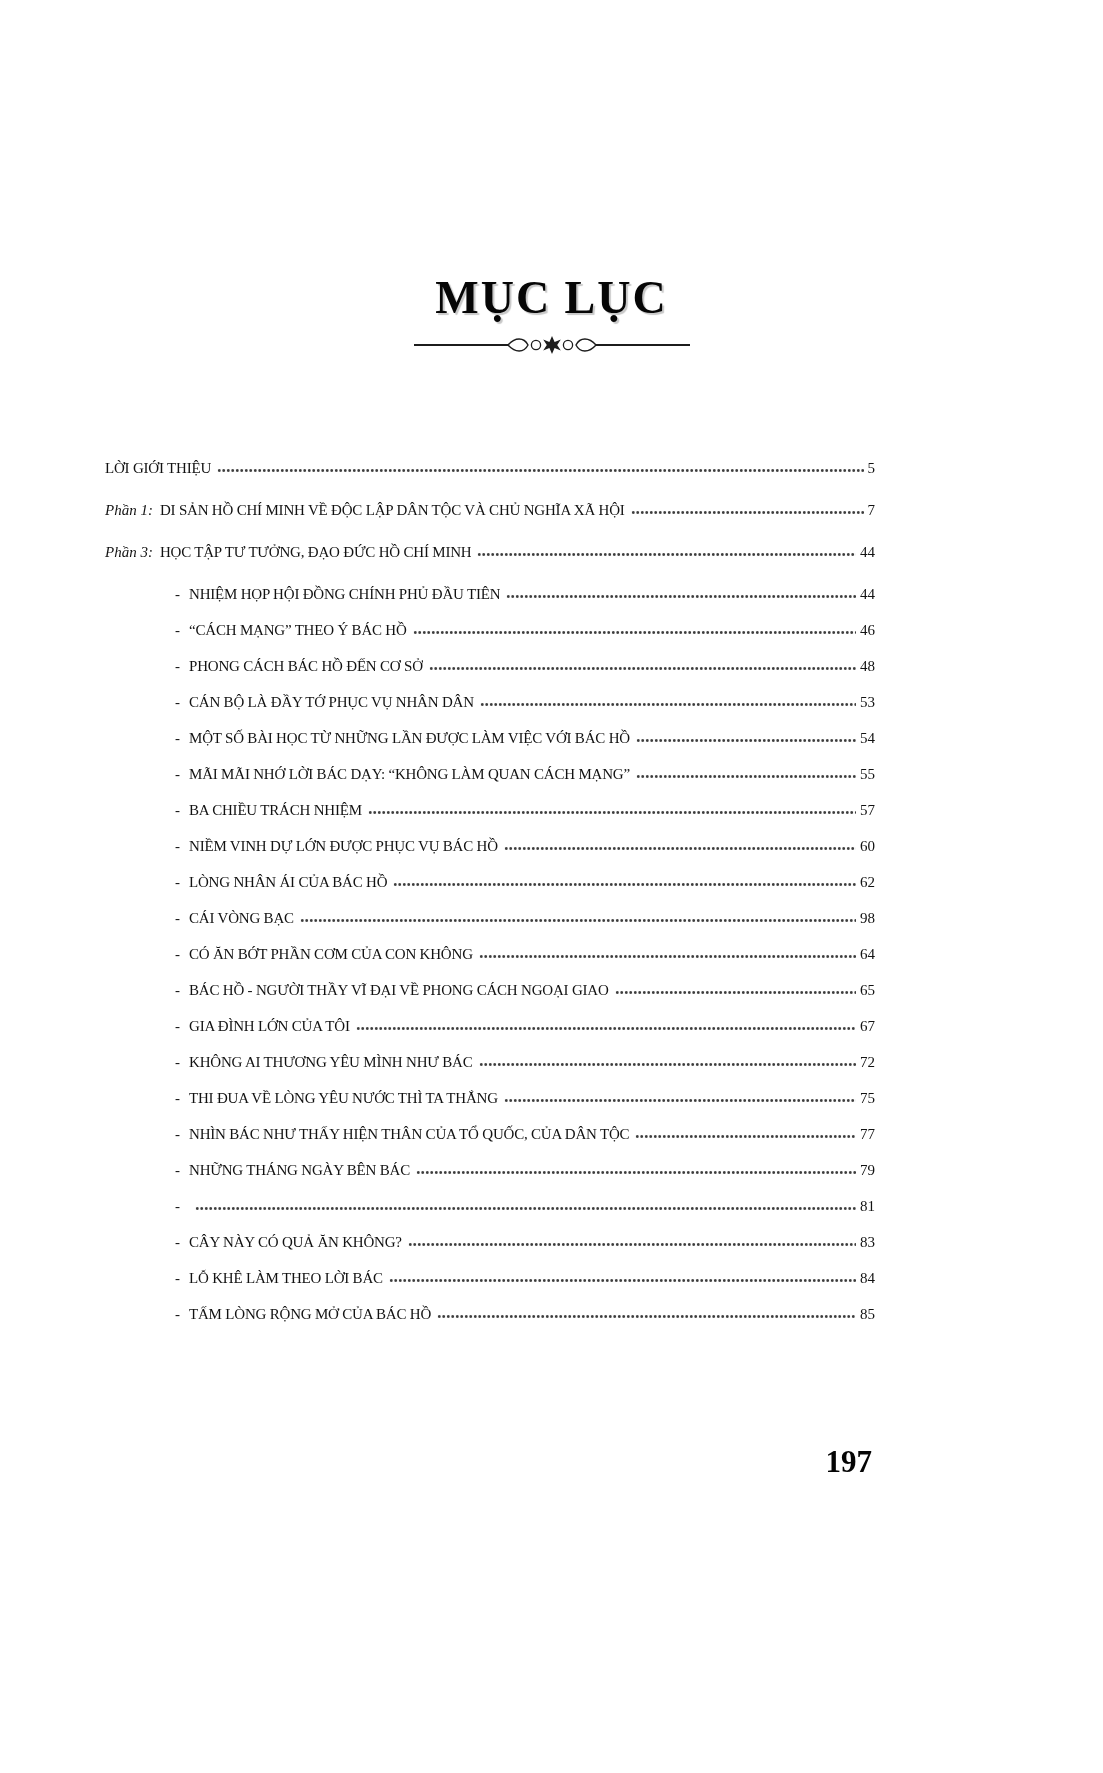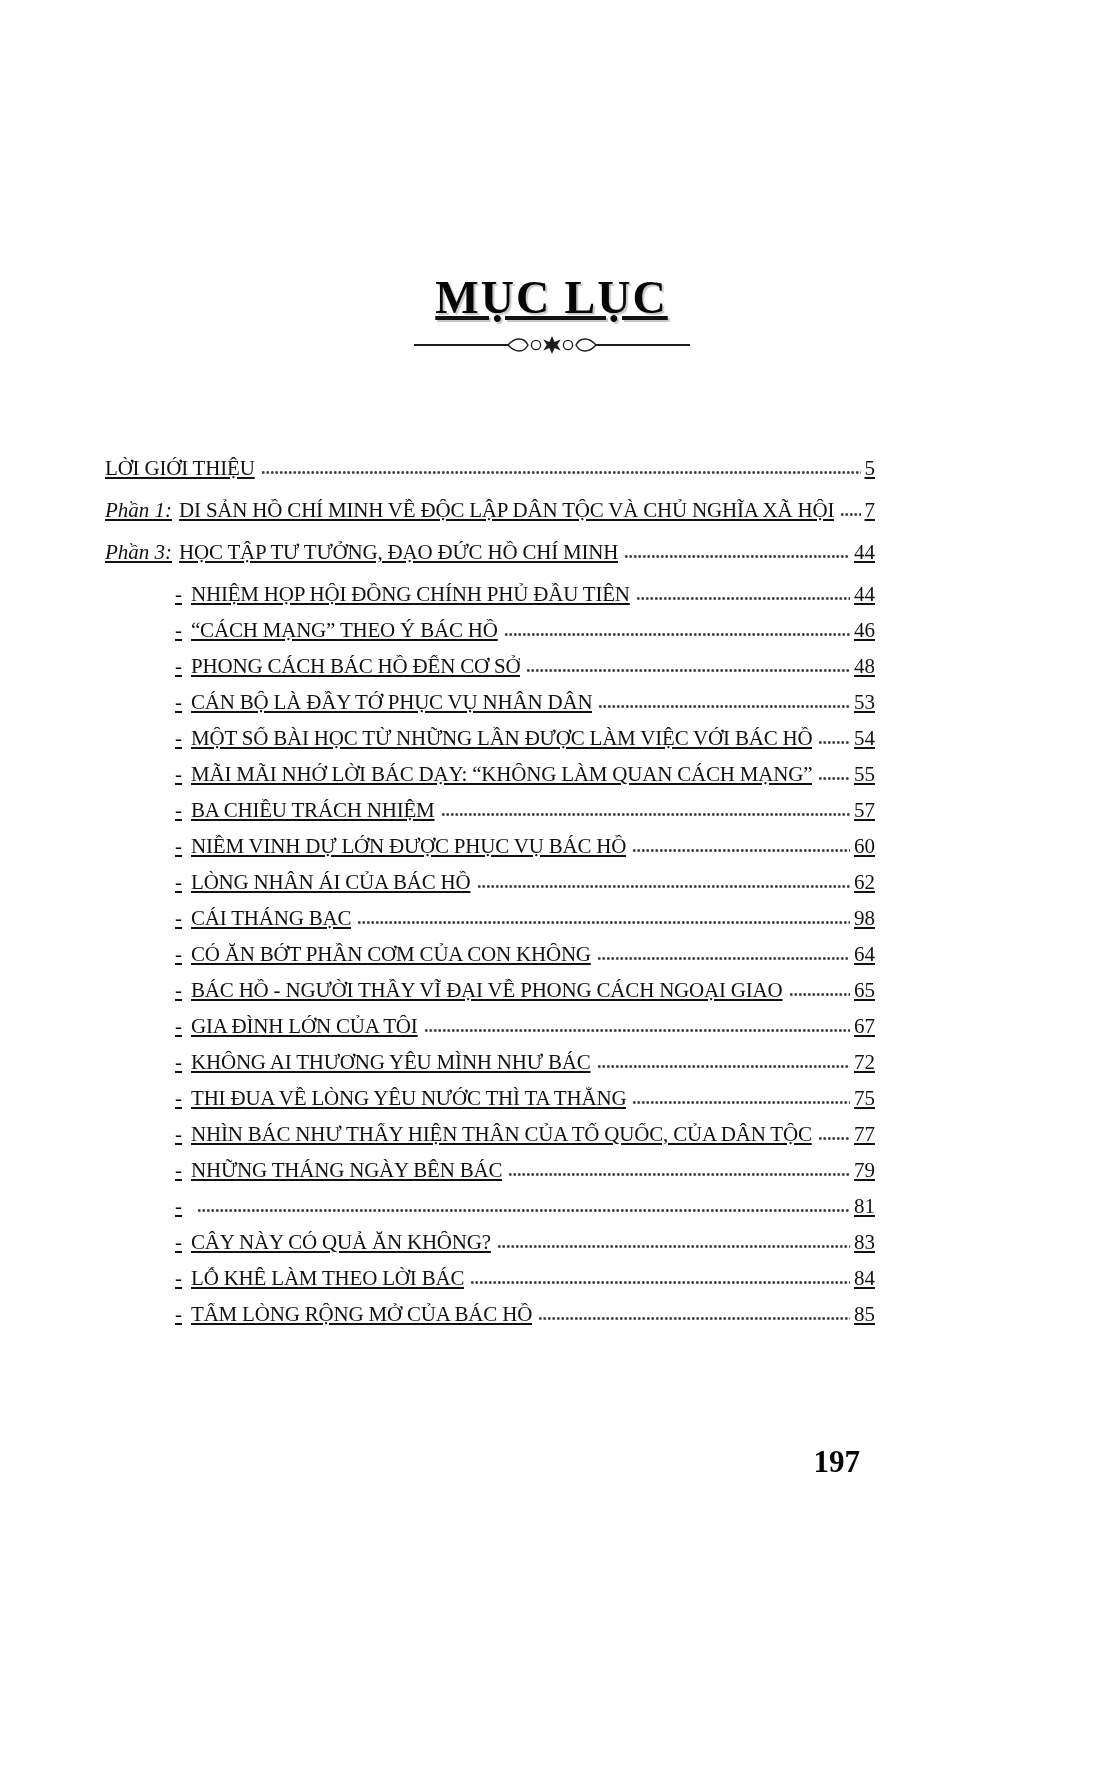--- a/index.html
+++ b/index.html
@@ -5,38 +5,37 @@
   * { margin: 0; padding: 0; box-sizing: border-box; }
   html, body { background: #ffffff; }
   .page {
     width: 1103px;
     height: 1773px;
     background: #ffffff;
     position: relative;
     overflow: hidden;
     font-family: "Liberation Serif", serif;
     color: #121212;
-    text-decoration: underline;
   }
   .title {
     text-align: center;
     padding-top: 272px;
     font-size: 46px;
     font-weight: 700;
     letter-spacing: 2px;
     color: #060606;
     text-shadow: 2px 2px 1px rgba(0,0,0,0.22);
     line-height: 1.15;
   }
   .ornament { text-align: center; margin-top: 7px; height: 28px; }
   .toc { margin: 97px 228px 0 105px; }
   .toc-row {
     display: flex;
     align-items: baseline;
-    font-size: 21px;
+    font-size: 15px;
     white-space: nowrap;
     line-height: 22px;
   }
   .toc-row.main { margin-bottom: 20px; }
   .toc-row.sub  { margin-bottom: 14px; padding-left: 70px; }
   .bullet { margin-right: 9px; }
   .prefix { font-style: italic; margin-right: 7px; }
   .label { letter-spacing: -0.2px; flex: 0 1 auto; overflow: hidden; }
   .leader {
     flex: 1 1 auto;
@@ -45,21 +44,21 @@
     margin: 0 4px 0 6px;
     background-image: radial-gradient(circle, #3d3d3d 1.1px, transparent 1.5px);
     background-size: 4.5px 4.5px;
     background-repeat: repeat-x;
     background-position: 0 100%;
   }
   .pagenum { text-align: right; flex: 0 0 auto; }
   .folio {
     position: absolute;
     top: 1444px;
-    right: 243px;
+    right: 231px;
     font-size: 31px;
     font-weight: 700;
     color: #050505;
   }
 </style>
 </head>
 <body>
 
 <div class="page">
 
@@ -171,21 +170,21 @@
         <span class="bullet">-</span>
 
         <span class="label">LÒNG NHÂN ÁI CỦA BÁC HỒ</span>
         <span class="leader"></span>
         <span class="pagenum">62</span>
       </div>
 
       <div class="toc-row sub">
         <span class="bullet">-</span>
 
-        <span class="label">CÁI THÁNG BẠC</span>
+        <span class="label">CÁI VÒNG BẠC</span>
         <span class="leader"></span>
         <span class="pagenum">98</span>
       </div>
 
       <div class="toc-row sub">
         <span class="bullet">-</span>
 
         <span class="label">CÓ ĂN BỚT PHẦN CƠM CỦA CON KHÔNG</span>
         <span class="leader"></span>
         <span class="pagenum">64</span>

